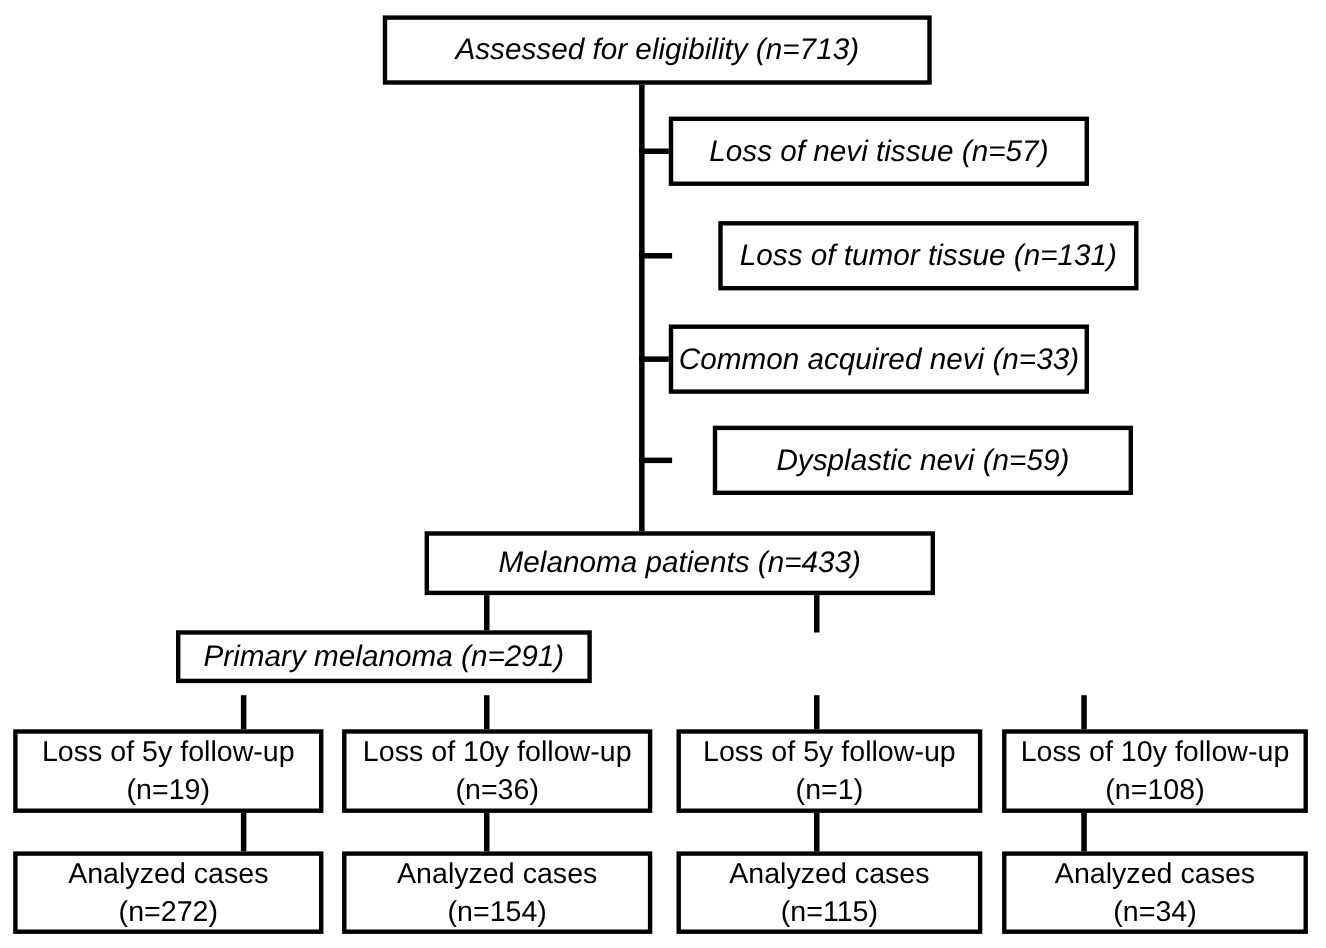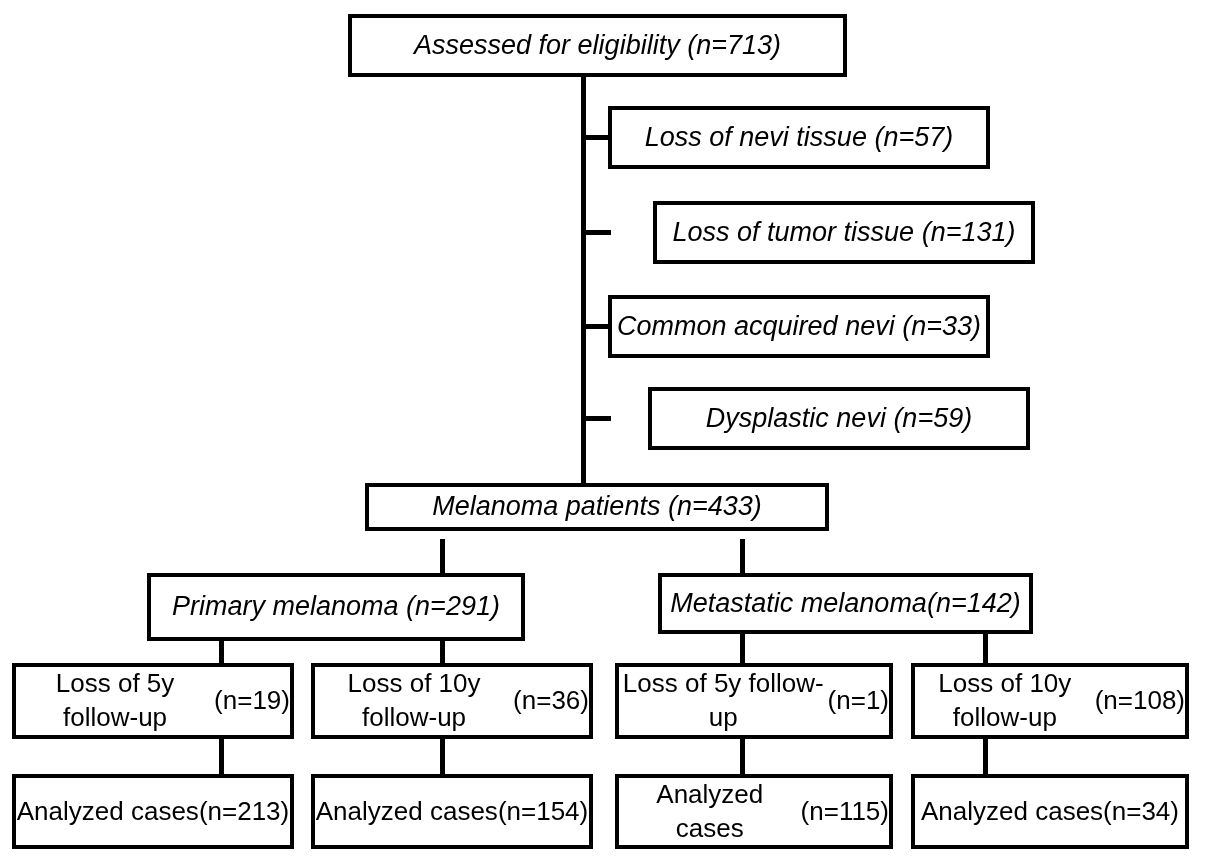--- a/index.html
+++ b/index.html
@@ -23,35 +23,35 @@
     box-sizing: border-box;
     border: 4px solid var(--line-color);
     background: var(--box-bg);
     color: var(--text-color);
     display: flex;
     align-items: center;
     justify-content: center;
     text-align: center;
   }
   .single { font-size: 27px; line-height: 1.1; font-style: italic; }
-  .double { font-size: 26px; line-height: 1.3; flex-direction: row; }
+  .double { font-size: 26px; line-height: 1.3; flex-direction: column; }
   .double span { display: block; }
   .line {
     position: absolute;
     background: var(--line-color);
   }
 
   
   .b-assessed   { left: 348px; top: 14px;  width: 499px; height: 63px; }
   .b-excl-0     { left: 608px; top: 106px; width: 382px; height: 63px; }
   .b-excl-1     { left: 608px; top: 201px; width: 382px; height: 63px; margin-left: 45px; }
   .b-excl-2     { left: 608px; top: 295px; width: 382px; height: 63px; }
   .b-excl-3     { left: 608px; top: 387px; width: 382px; height: 63px; margin-left: 40px; }
-  .b-melanoma   { left: 365px; top: 483px; width: 464px; height: 48px; }
-  .b-primary    { left: 147px; top: 573px; width: 378px; height: 68px; }
+  .b-melanoma   { left: 386px; top: 483px; width: 464px; height: 58px; }
+  .b-primary    { left: 160px; top: 573px; width: 378px; height: 48px; }
   .b-metastatic { left: 658px; top: 573px; width: 375px; height: 61px; }
   .b-loss-0     { left: 12px;  top: 663px; width: 282px; height: 76px; }
   .b-loss-1     { left: 311px; top: 663px; width: 282px; height: 76px; }
   .b-loss-2     { left: 615px; top: 663px; width: 278px; height: 76px; }
   .b-loss-3     { left: 911px; top: 663px; width: 278px; height: 76px; }
   .b-ana-0      { left: 12px;  top: 774px; width: 282px; height: 75px; }
   .b-ana-1      { left: 311px; top: 774px; width: 282px; height: 75px; }
   .b-ana-2      { left: 615px; top: 774px; width: 278px; height: 75px; }
   .b-ana-3      { left: 911px; top: 774px; width: 278px; height: 75px; }
 
@@ -110,44 +110,41 @@
     <span>Dysplastic nevi (n=59)</span>
   </div>
 
   <div class="box single b-melanoma">
     <span>Melanoma patients (n=433)</span>
   </div>
 
   <div class="box single b-primary">
     <span>Primary melanoma (n=291)</span>
   </div>
-  <div class="box single b-metastatic">
-    <span>Metastatic melanoma(n=142)</span>
-  </div>
 
   <div class="box double b-loss-0">
     <span>Loss of 5y follow-up</span>
     <span>(n=19)</span>
   </div>
   <div class="box double b-loss-1">
     <span>Loss of 10y follow-up</span>
     <span>(n=36)</span>
   </div>
   <div class="box double b-loss-2">
     <span>Loss of 5y follow-up</span>
     <span>(n=1)</span>
   </div>
   <div class="box double b-loss-3">
     <span>Loss of 10y follow-up</span>
     <span>(n=108)</span>
   </div>
 
   <div class="box double b-ana-0">
     <span>Analyzed cases</span>
-    <span>(n=213)</span>
+    <span>(n=272)</span>
   </div>
   <div class="box double b-ana-1">
     <span>Analyzed cases</span>
     <span>(n=154)</span>
   </div>
   <div class="box double b-ana-2">
     <span>Analyzed cases</span>
     <span>(n=115)</span>
   </div>
   <div class="box double b-ana-3">

